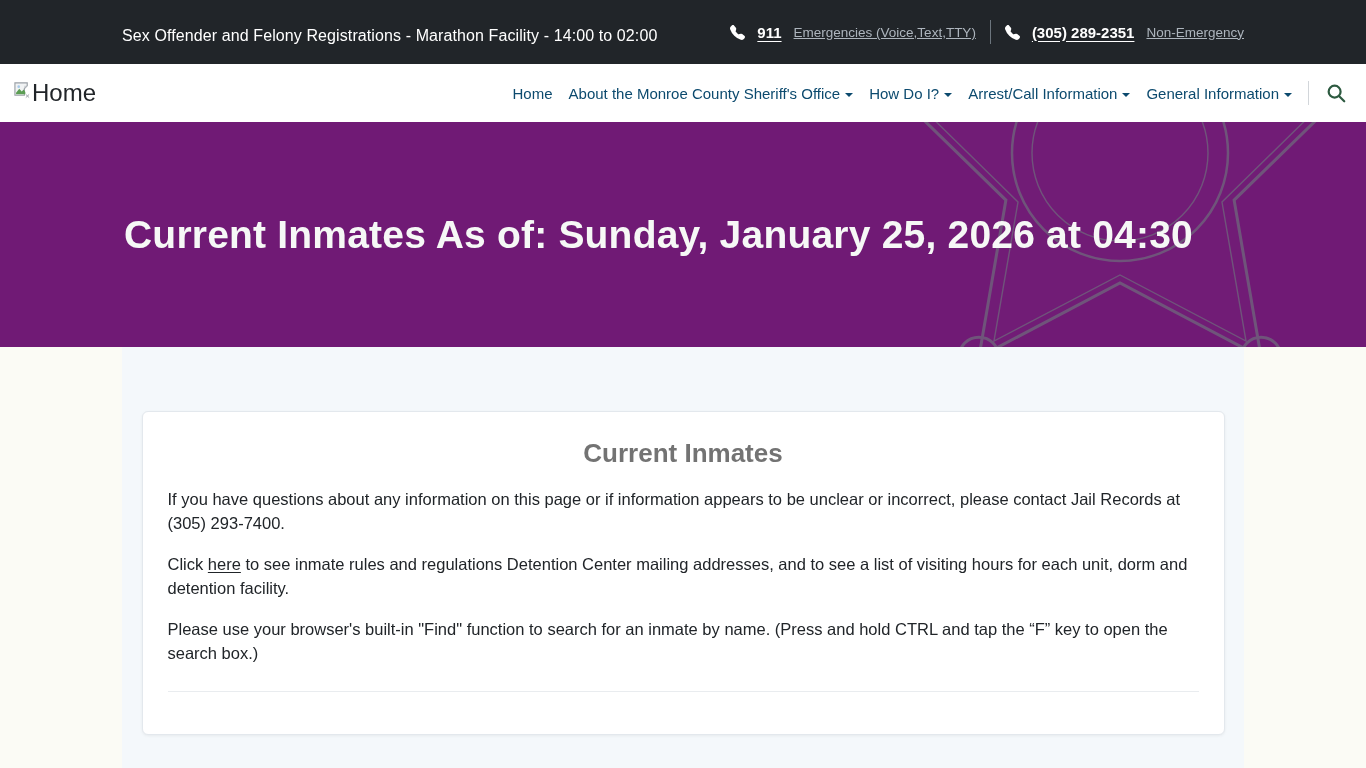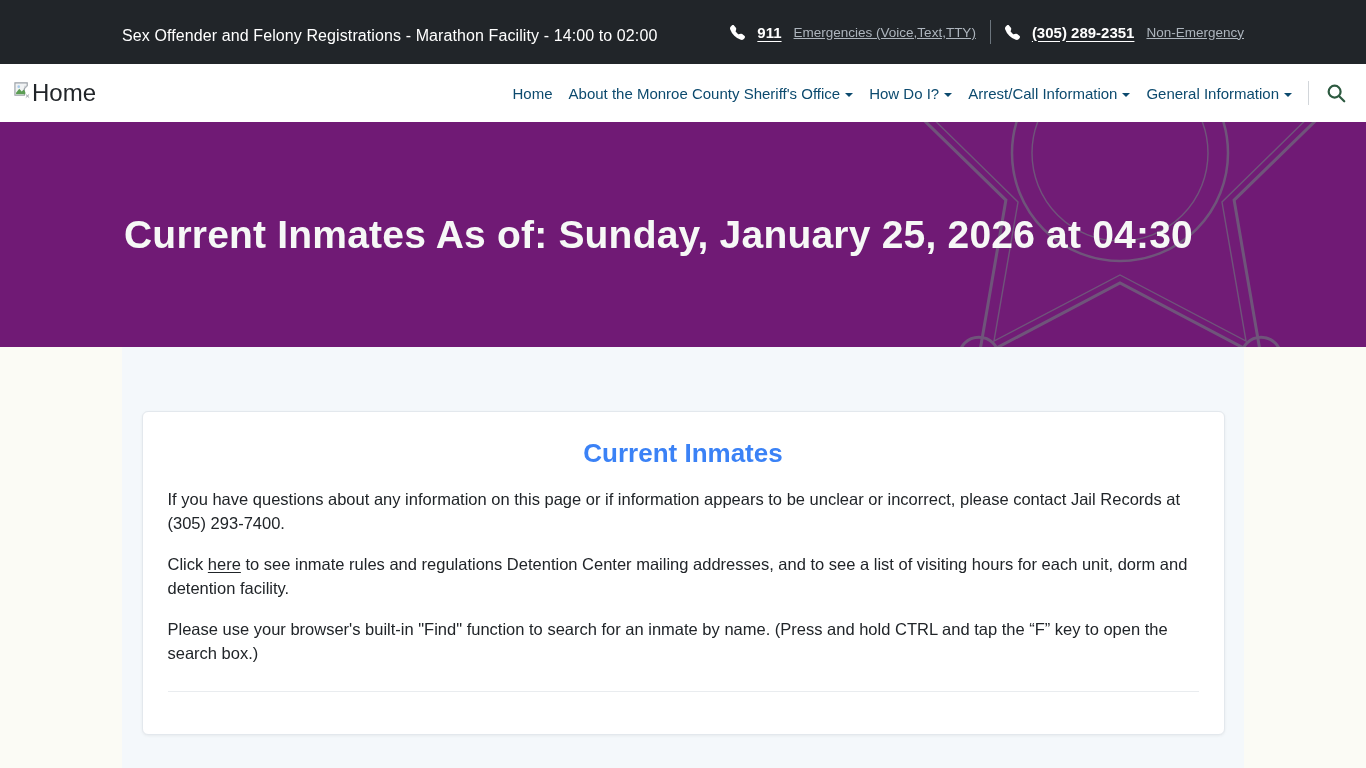--- a/index.html
+++ b/index.html
@@ -85,21 +85,21 @@
     background: #f4f8fb; padding-top: 64px;
   }
   .card {
     width: 1083px; margin: 0 auto; background: #ffffff;
     border: 1px solid #e3e8ed; border-radius: 6px;
     box-shadow: 0 1px 3px rgba(0,0,0,.06);
   }
   .card-body { padding: 20px 25px 10px; }
   .card-title {
     margin: 6px 0 18px; text-align: center;
-    font-size: 26px; font-weight: 700; color: #3b82f6;
+    font-size: 26px; font-weight: 700; color: #737373;
   }
   .card-body p {
     margin: 0 0 17px; font-size: 16.5px; line-height: 1.46; color: #212529;
   }
   .inline-link {
     color: #212529; text-decoration: underline; text-underline-offset: 2px; cursor: pointer;
   }
   .card-hr {
     border: none; border-top: 1px solid #e9ecef; margin: 26px 0 0;
   }

